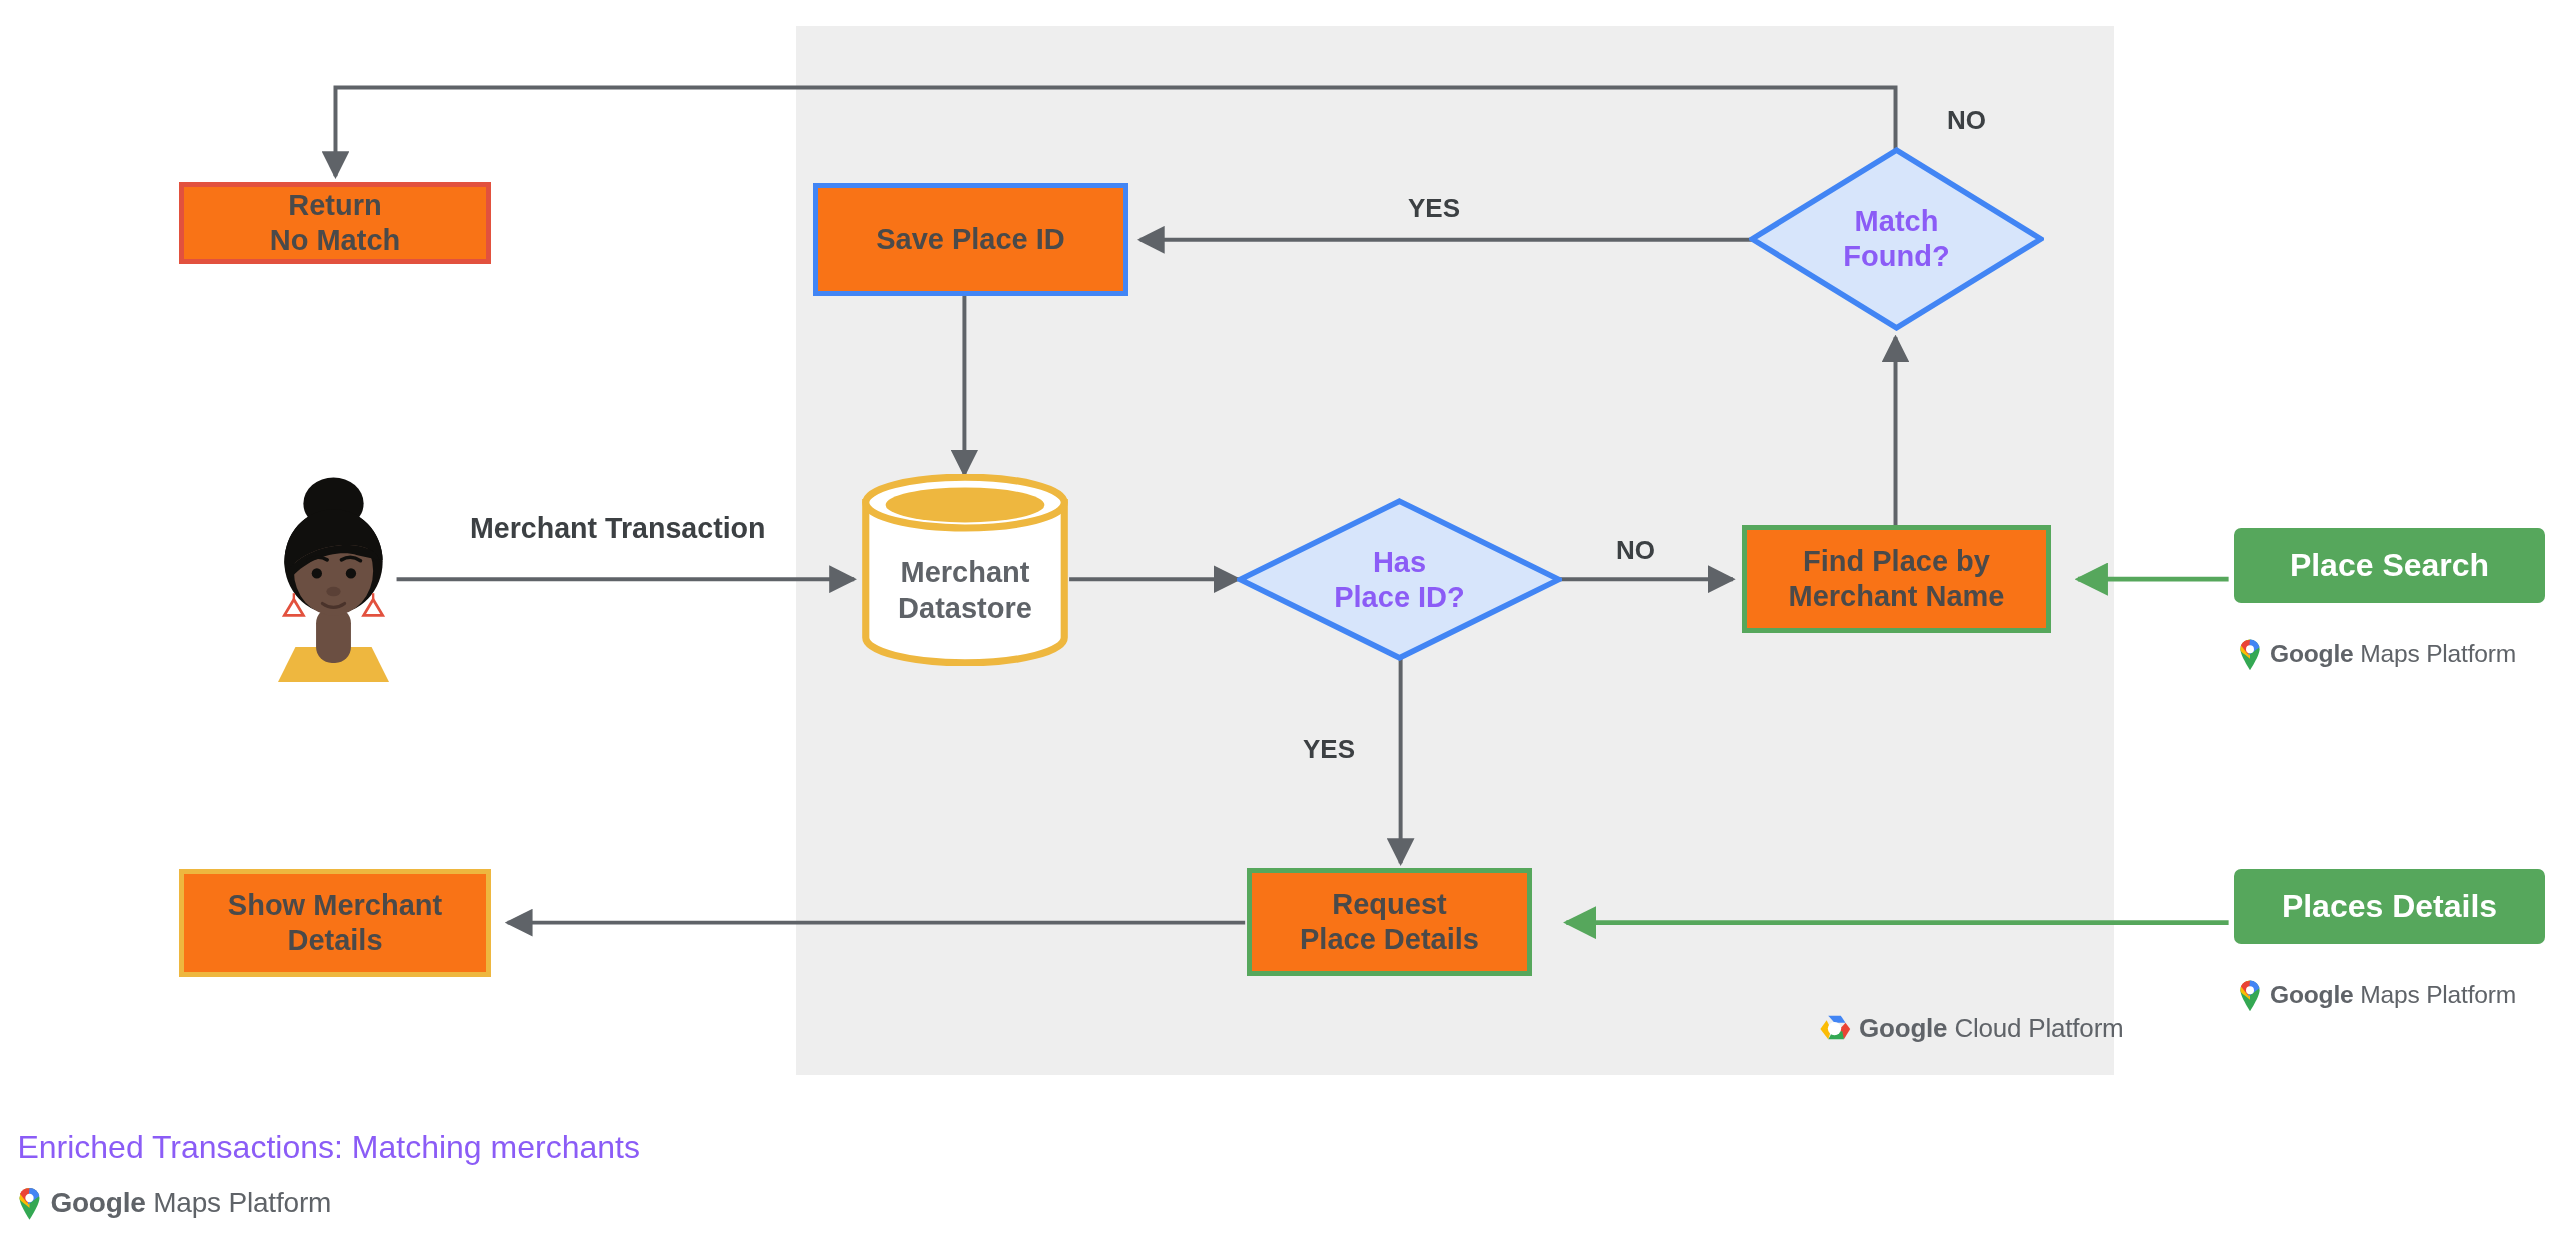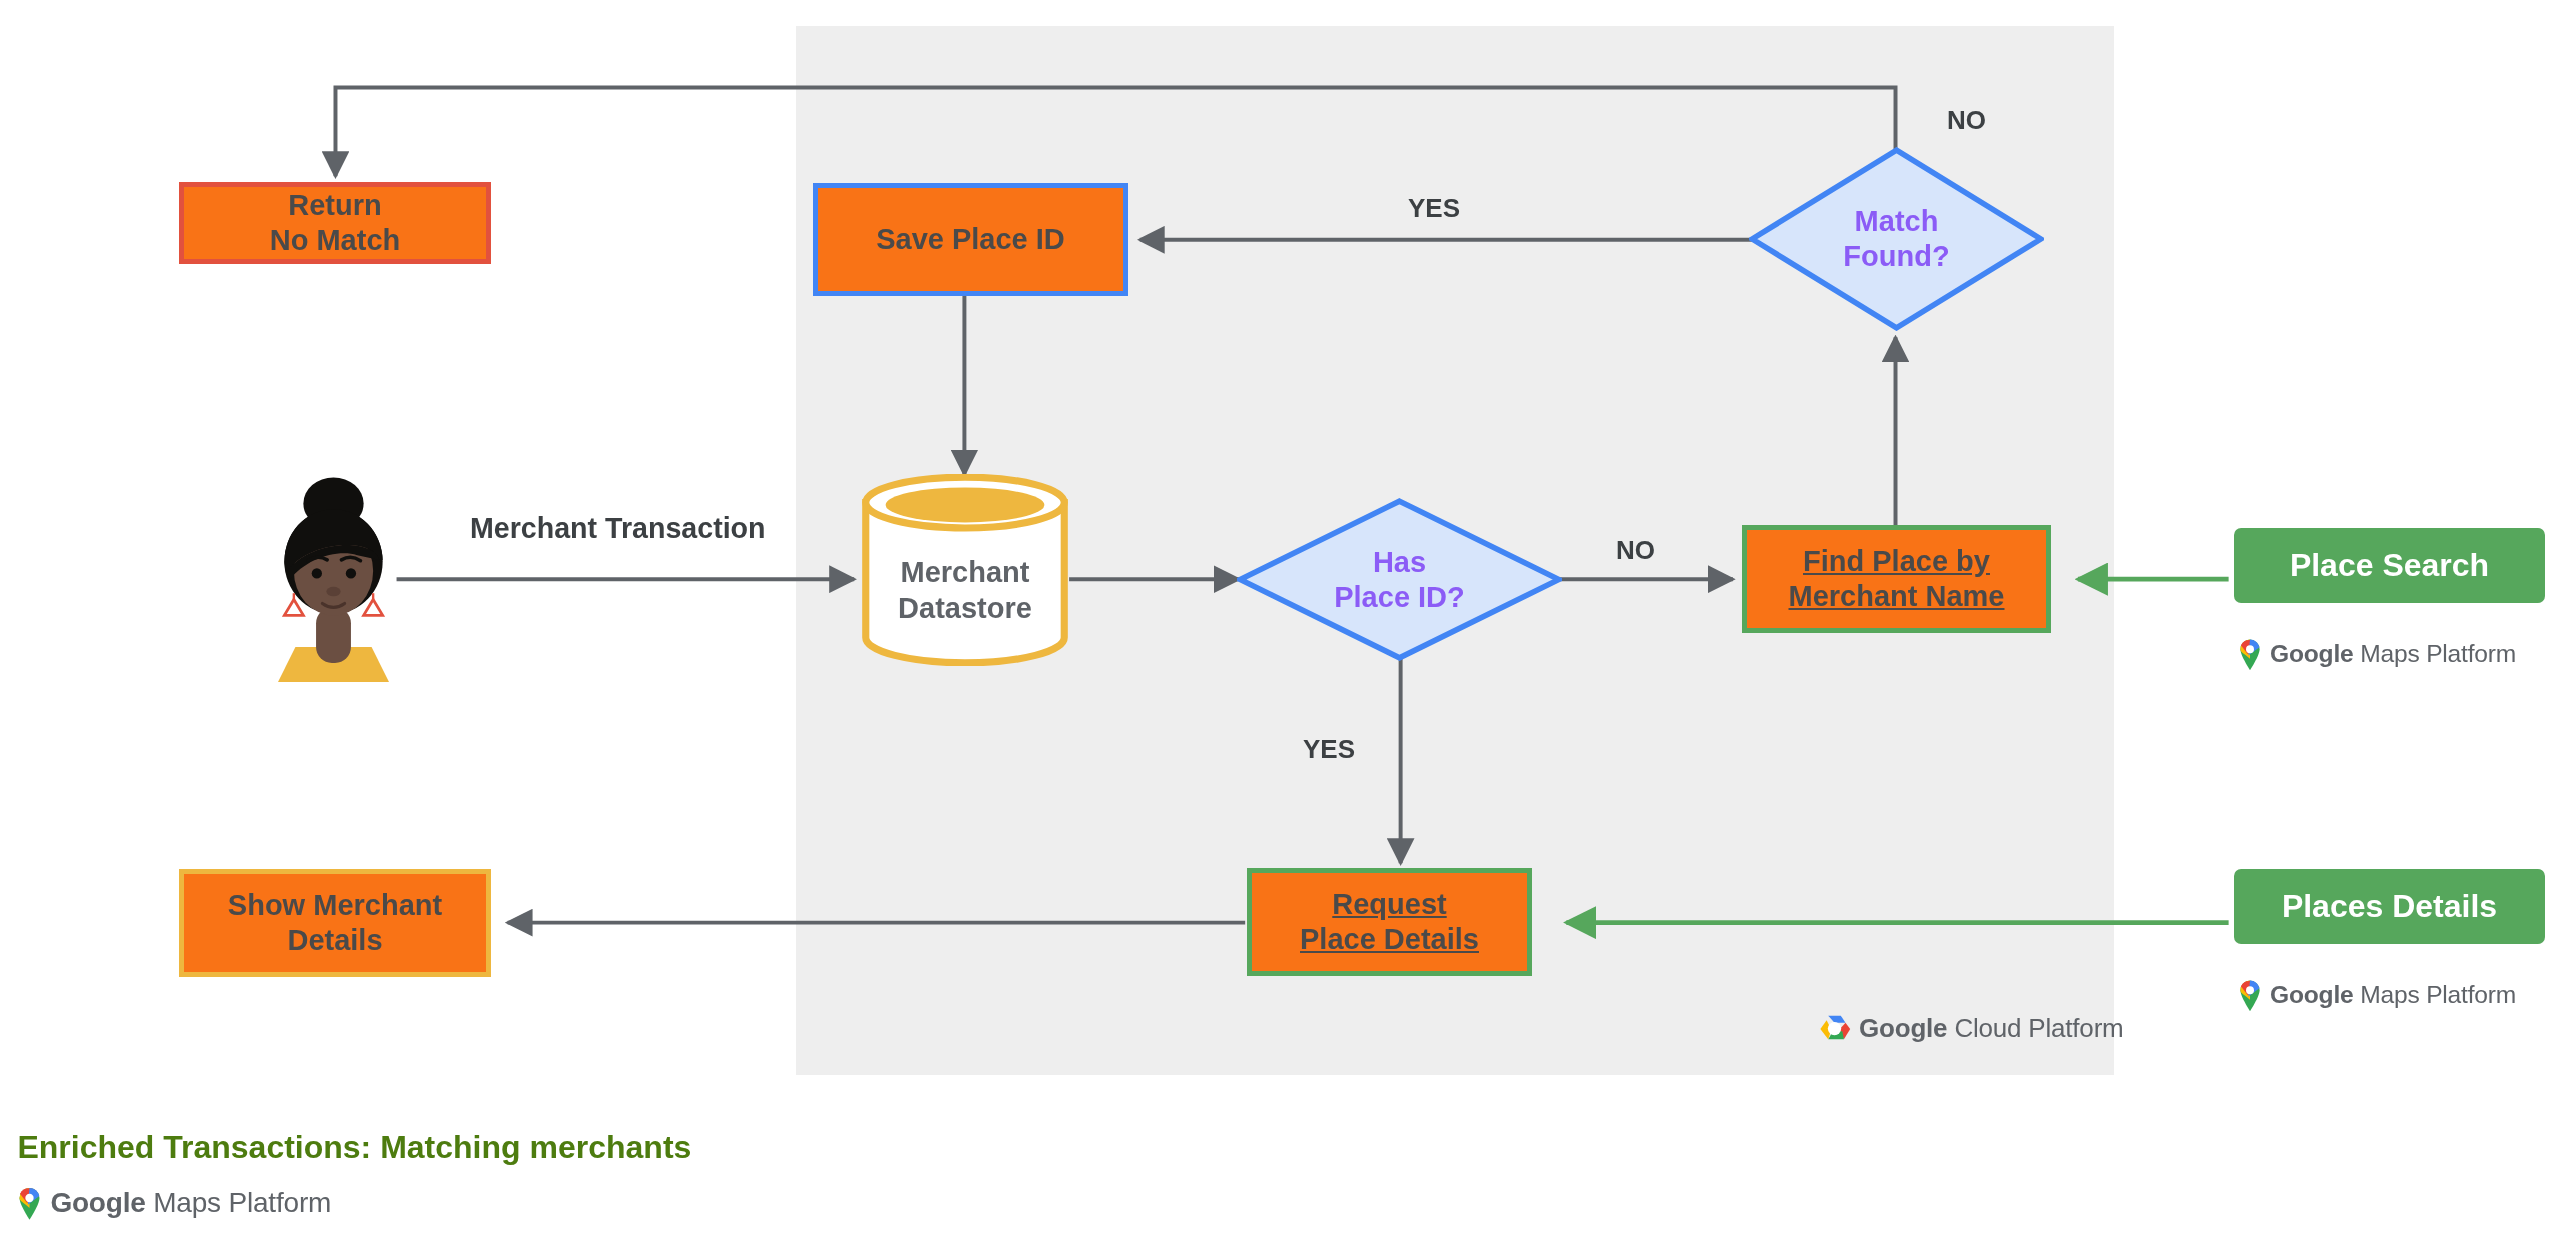--- a/index.html
+++ b/index.html
@@ -54,21 +54,21 @@
     white-space: pre-line;
   }
 
   .node-outline {
     background: #f97316;
     border-style: solid;
   }
 
   .b-red    { border: 5.6px solid #e2513e; }
   .b-blue   { border: 5.6px solid #4285f4; }
-  .b-green  { border: 5.6px solid #56a75c; text-decoration: underline; }
+  .b-green  { border: 5.6px solid #56a75c; }
   .b-amber  { border: 5.6px solid #eeb73f; }
 
   .filled-green {
     background: #56a75c;
     color: #ffffff;
     border-radius: 7.1px;
     border: none;
   }
 
   
@@ -153,22 +153,22 @@
     letter-spacing: -0.2px;
     margin-left: 8px;
   }
   .logo-text b { font-weight: bold; }
   .logo-text span { font-weight: normal; }
 
   
   .caption {
     position: absolute;
     font-size: 32px;
-    font-weight: bold;
-    color: #4d7c0f;
+    font-weight: normal;
+    color: #8b5cf6;
     white-space: nowrap;
   }
 </style>
 </head>
 <body>
 
 <div id="stage">
 
   <div class="panel"></div>
 

